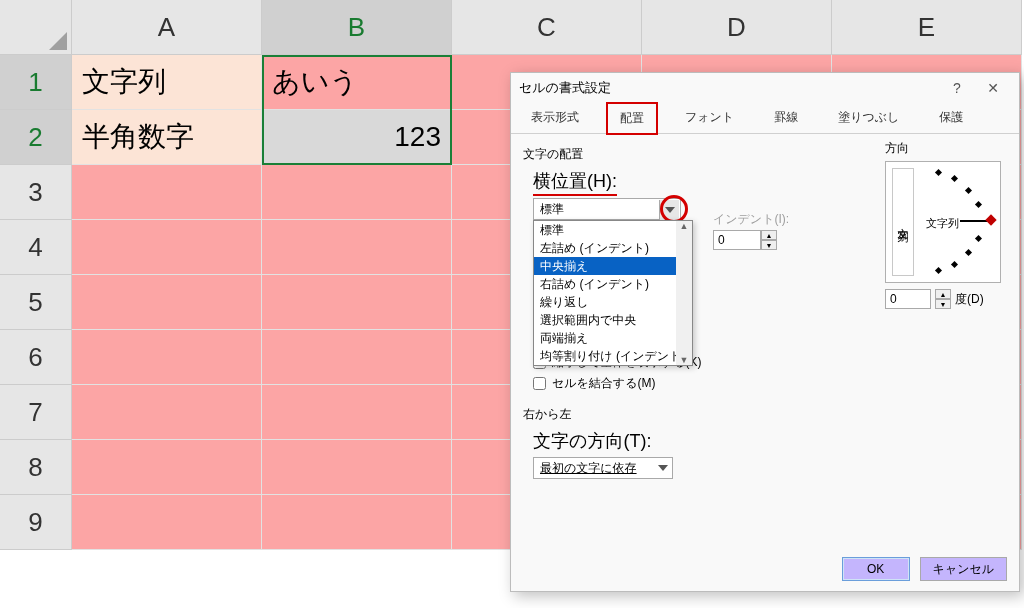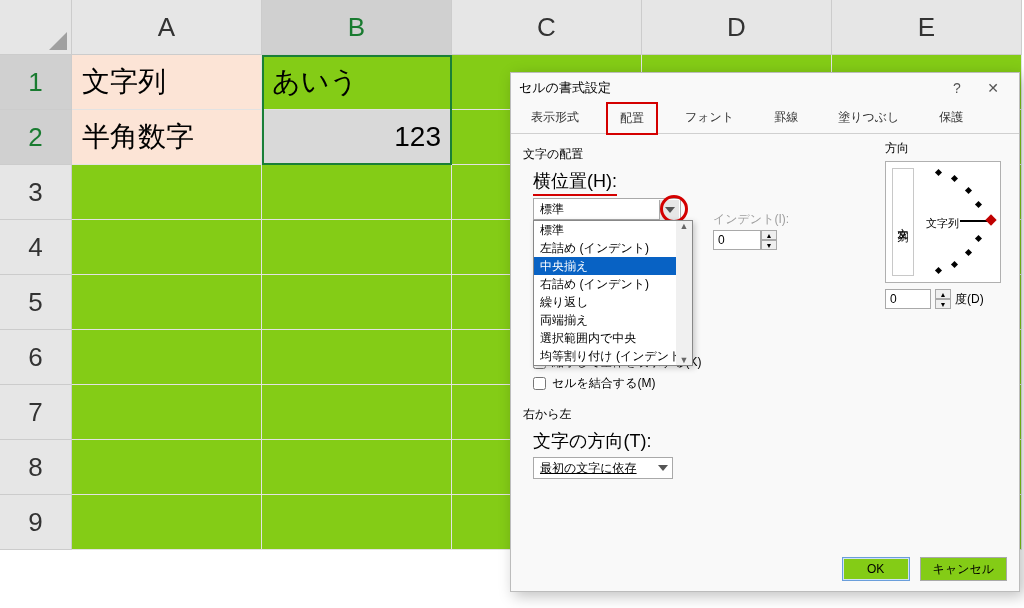--- a/index.html
+++ b/index.html
@@ -8,21 +8,21 @@
   
   .sheet { position: absolute; inset: 0; }
   .colhdr-row { display: flex; height: 55px; }
   .corner { width: 72px; height: 55px; background: #e6e6e6; border-right: 1px solid #ccc; border-bottom: 1px solid #ccc; position: relative; }
   .corner::after { content:""; position:absolute; right:4px; bottom:4px; width:0; height:0; border-left:18px solid transparent; border-bottom:18px solid #a0a0a0; }
   .colhdr { flex: 0 0 190px; display:flex; align-items:center; justify-content:center; font-size: 26px; background:#e6e6e6; border-right:1px solid #ccc; border-bottom:1px solid #ccc; color:#333; }
   .colhdr.sel { background:#d0d0d0; color:#197b30; }
   .row { display:flex; height:55px; }
   .rowhdr { width:72px; display:flex; align-items:center; justify-content:center; font-size:26px; background:#e6e6e6; border-right:1px solid #ccc; border-bottom:1px solid #ccc; color:#333; }
   .rowhdr.sel { background:#d0d0d0; color:#197b30; }
-  .cell { flex:0 0 190px; height:55px; border-right:1px solid #e2e2e2; border-bottom:1px solid #e2e2e2; font-size:28px; padding:6px 10px; display:flex; align-items:center; background:#84cc16; }
+  .cell { flex:0 0 190px; height:55px; border-right:1px solid #e2e2e2; border-bottom:1px solid #e2e2e2; font-size:28px; padding:6px 10px; display:flex; align-items:center; background:#fca5a5; }
   .cell.peach { background:#fce4d6; }
   .cell.right { justify-content:flex-end; }
   .sel-outline { position:absolute; border:2px solid #1a7f37; pointer-events:none; }
 
   
   .dlg { position:absolute; left:510px; top:72px; width:510px; height:520px; background:#f9f9f9; border:1px solid #bcbcbc; box-shadow:4px 4px 14px rgba(0,0,0,.25); }
   .titlebar { height:30px; display:flex; align-items:center; padding:0 8px; font-size:13px; }
   .titlebar .ttl { flex:1; }
   .titlebtn { width:36px; height:24px; display:flex; align-items:center; justify-content:center; font-size:14px; color:#555; }
 
@@ -67,21 +67,21 @@
   .orient-box { width:116px; height:122px; border:1px solid #b0b0b0; background:#fff; position:relative; }
   .orient-vert { position:absolute; left:6px; top:6px; bottom:6px; width:22px; border:1px solid #c8c8c8; display:flex; flex-direction:column; align-items:center; justify-content:center; font-size:11px; line-height:1.1; }
   .dot { position:absolute; width:5px; height:5px; background:#000; transform:rotate(45deg); }
   .orient-text { position:absolute; left:40px; top:54px; font-size:11px; }
   .orient-line { position:absolute; left:74px; top:58px; width:28px; height:2px; background:#000; }
   .orient-end { position:absolute; right:5px; top:54px; width:8px; height:8px; background:#c00000; transform:rotate(45deg); }
   .deg-row { display:flex; align-items:center; gap:4px; margin-top:6px; font-size:12px; }
   .deg-row input { width:46px; height:20px; border:1px solid #a9a9a9; padding:0 4px; font-size:12px; }
 
   .dlg-buttons { position:absolute; right:12px; bottom:10px; display:flex; gap:10px; }
-  .dlg-buttons button { min-width:68px; height:24px; border:1px solid #a9a9a9; background:#84cc16; font-size:12px; padding:0 12px; cursor:pointer; }
+  .dlg-buttons button { min-width:68px; height:24px; border:1px solid #a9a9a9; background:#c4b5fd; font-size:12px; padding:0 12px; cursor:pointer; }
   .dlg-buttons button.ok { border:1px solid #6a9edb; box-shadow:0 0 0 1px #cfe3f7 inset; }
 
   .section-gap { height:130px; } 
 </style>
 </head>
 <body>
 
 <div class="sheet">
   <div class="colhdr-row">
     <div class="corner"></div>
@@ -200,22 +200,22 @@
           </div>
           <div class="red-circle"></div>
         </div>
 
         <div class="dropdown">
           <div class="dd-item">標準</div>
           <div class="dd-item">左詰め (インデント)</div>
           <div class="dd-item sel">中央揃え</div>
           <div class="dd-item">右詰め (インデント)</div>
           <div class="dd-item">繰り返し</div>
+          <div class="dd-item">選択範囲内で中央</div>
           <div class="dd-item">両端揃え</div>
-          <div class="dd-item">選択範囲内で中央</div>
           <div class="dd-item">均等割り付け (インデント)</div>
           <div class="dd-scroll">
               <span class="arrow">▲</span>
               <span class="arrow">▼</span>
             </div>
         </div>
       </div>
 
       <div class="indent-block">
         <div class="lbl">インデント(I):</div>

